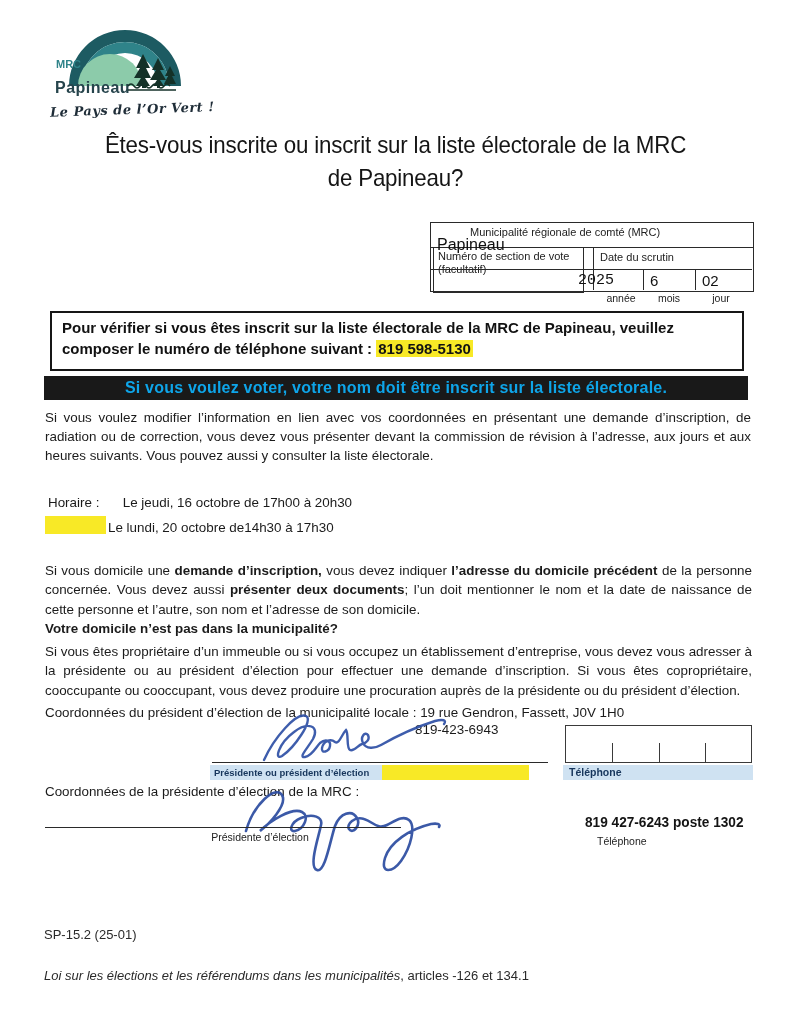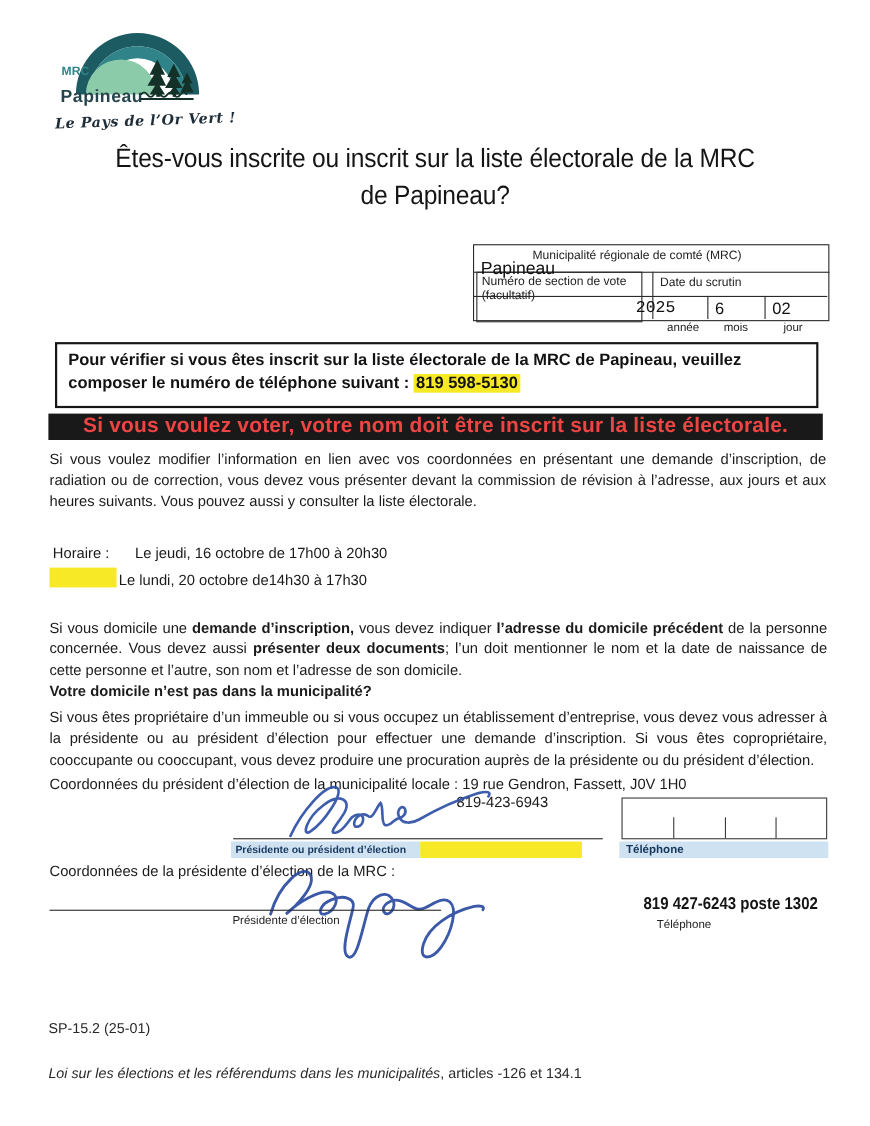--- a/index.html
+++ b/index.html
@@ -14,21 +14,21 @@
     transform:scaleX(0.93);transform-origin:50% 0;letter-spacing:-0.2px;
   }
   .boxlabel{font-size:11px;color:#222;}
   .bigval{font-size:15px;color:#111;}
   .notice{
     border:2.5px solid #161616;font-size:15px;font-weight:bold;line-height:1.38;
     padding:5px 10px;color:#121212;box-sizing:border-box;
   }
   .hl{background:#f8e926;padding:0 2px;}
   .banner{
-    background:#191919;color:#ef4444;font-size:19px;font-weight:bold;
+    background:#191919;color:#0ea5e9;font-size:16px;font-weight:bold;
     text-align:center;line-height:24px;letter-spacing:0.2px;
   }
   .body-par{font-size:13.4px;line-height:1.4;text-align:justify;color:#1b1b1b;}
   .lbl{display:inline-block;}
   .line{border-top:1.6px solid #2a2a2a;}
   .vline{border-left:1.5px solid #2a2a2a;}
   .strip{background:#cfe2f2;height:15px;font-size:9.5px;font-weight:bold;color:#17365c;line-height:15px;box-sizing:border-box;}
   .ystrip{background:#f8e926;height:15px;}
   .smallcap{font-size:10.5px;color:#222;}
   .phonebox{border:1.6px solid #3a3a3a;box-sizing:border-box;background:#fff;}
@@ -68,21 +68,21 @@
   </div>
 
   <div class="abs title" style="top:128px;left:0;">
     <div>Êtes-vous inscrite ou inscrit sur la liste électorale de la MRC</div>
     <div>de Papineau?</div>
   </div>
 
   <div>
     <div class="abs" style="left:430px;top:222px;width:322px;height:68px;border:1.6px solid #2a2a2a;"></div>
     <div class="abs line" style="left:430px;top:247px;width:324px;"></div>
-    <div class="abs boxlabel" style="left:452px;top:226px;padding-left:32px;">Municipalité régionale de comté (MRC)</div>
+    <div class="abs boxlabel" style="left:438px;top:226px;padding-left:32px;">Municipalité régionale de comté (MRC)</div>
     <div class="abs bigval" style="left:437px;top:236px;z-index:2;font-size:16px;">Papineau</div>
 
     <div class="abs" style="left:433px;top:247px;width:149px;height:44px;border:1.8px solid #2a2a2a;"></div>
     <div class="abs boxlabel" style="left:438px;top:250px;">Numéro de section de vote</div>
     <div class="abs boxlabel" style="left:438px;top:263px;">(facultatif)</div>
 
     <div class="abs vline" style="left:593px;top:247px;height:43px;"></div>
     <div class="abs boxlabel" style="left:600px;top:251px;">Date du scrutin</div>
     <div class="abs line" style="left:430px;top:269px;width:322px;z-index:3;"></div>
     <div class="abs vline" style="left:643px;top:269px;height:21px;"></div>

